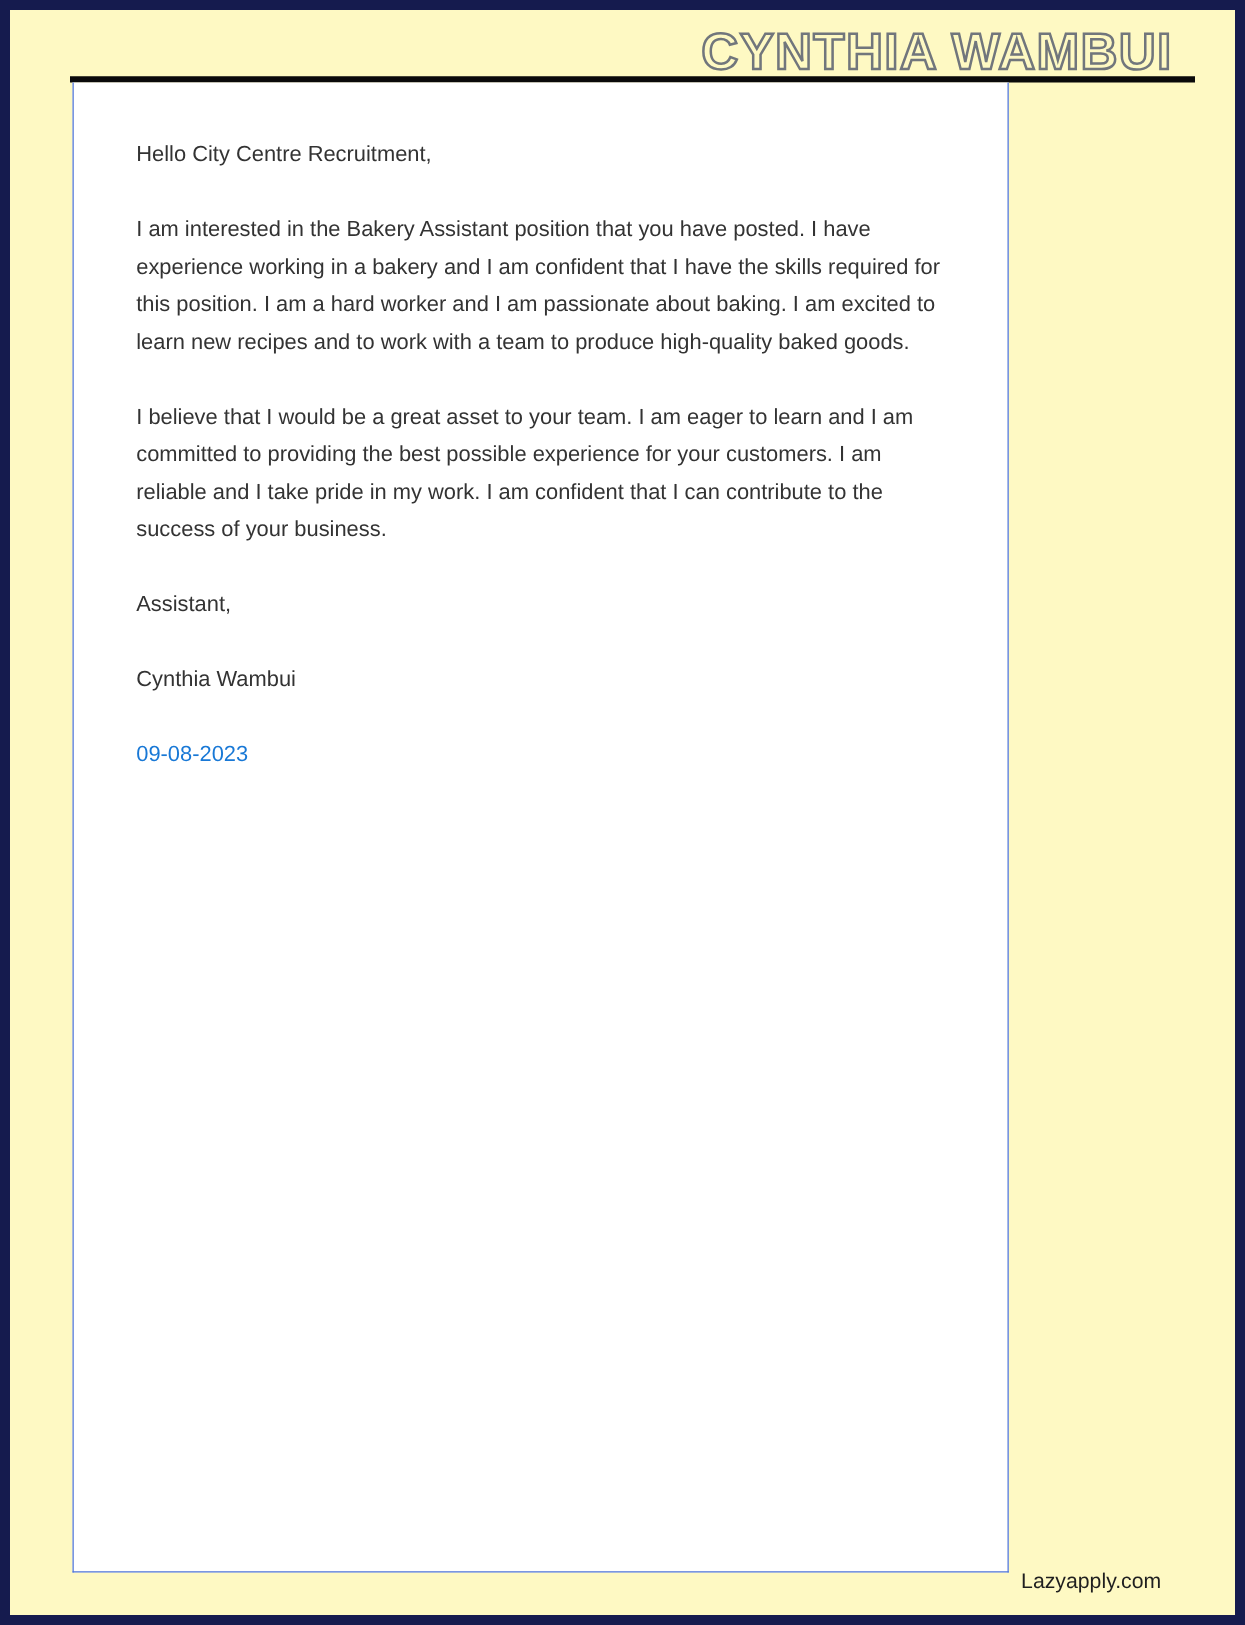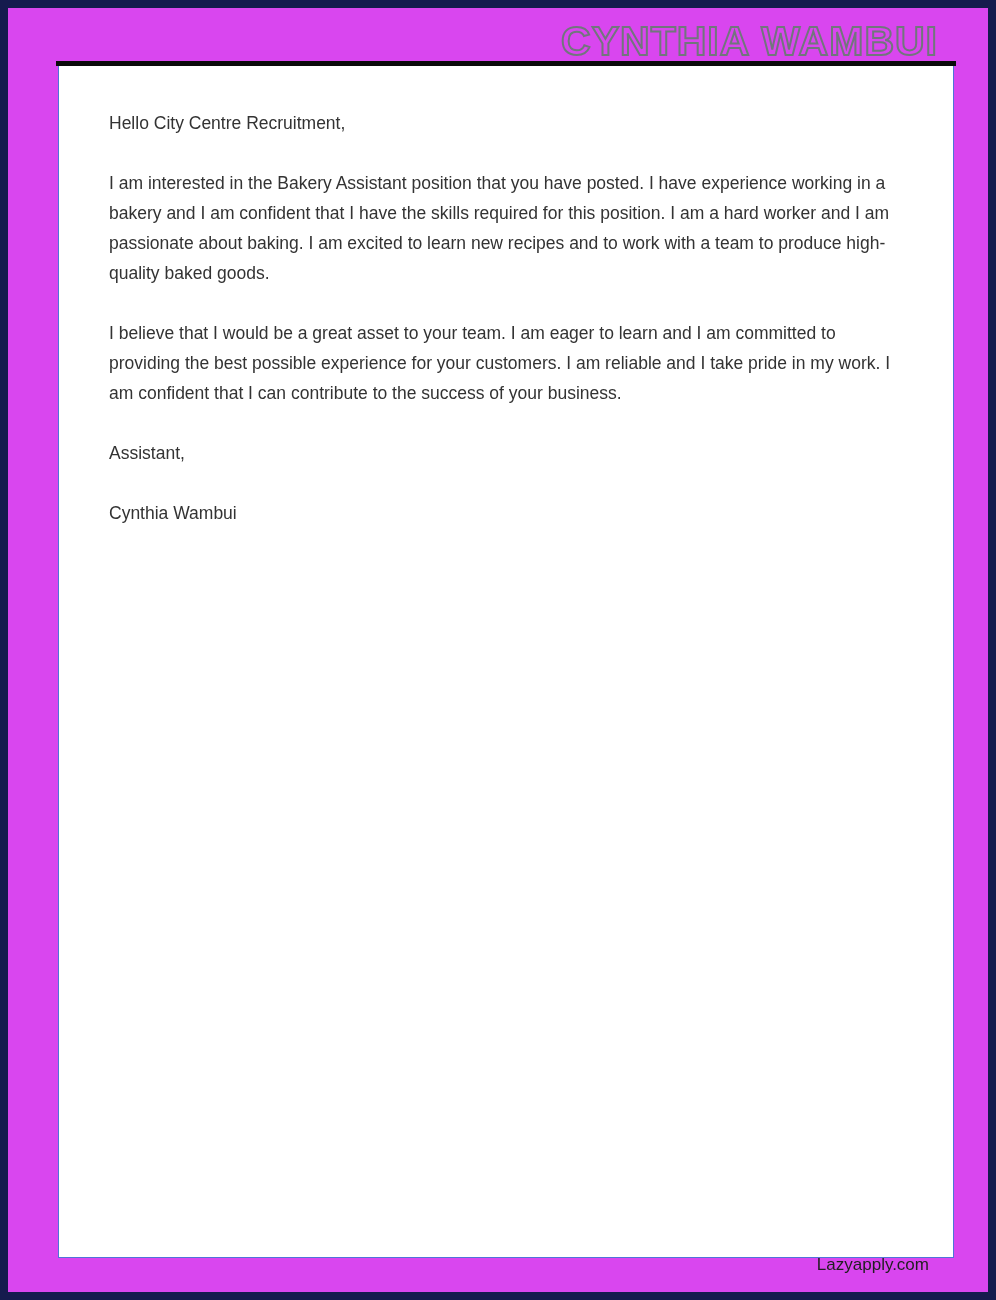--- a/index.html
+++ b/index.html
@@ -5,21 +5,21 @@
   html, body {
     margin: 0;
     padding: 0;
     font-family: "Liberation Sans", sans-serif;
   }
   .canvas {
     position: relative;
     width: 996px;
     height: 1300px;
     box-sizing: border-box;
-    background: #d946ef;
+    background: #fef9c3;
     border: 8px solid #151b4e;
     overflow: hidden;
   }
   .header-name {
     position: absolute;
     top: 10px;
     right: 50px;
     margin: 0;
     font-size: 41px;
     font-weight: 700;
@@ -33,21 +33,21 @@
     top: 53px;
     left: 48px;
     width: 900px;
     height: 5px;
     background: #0a0a0a;
   }
   .page {
     position: absolute;
     top: 58px;
     left: 50px;
-    width: 896px;
+    width: 749px;
     height: 1192px;
     box-sizing: border-box;
     background: #ffffff;
     border: 1px solid #4f74d8;
     border-top: none;
     padding: 42px 50px 0 50px;
   }
   .page p {
     margin: 0 0 30px 0;
     font-size: 17.5px;
@@ -84,18 +84,19 @@
 
     <p>I am interested in the Bakery Assistant position that you have posted. I have experience working in a bakery and I am confident that I have the skills required for this position. I am a hard worker and I am passionate about baking. I am excited to learn new recipes and to work with a team to produce high-quality baked goods.</p>
 
     <p>I believe that I would be a great asset to your team. I am eager to learn and I am committed to providing the best possible experience for your customers. I am reliable and I take pride in my work. I am confident that I can contribute to the success of your business.</p>
 
 
     <p>Assistant,</p>
 
     <p>Cynthia Wambui</p>
 
+    <p class="date">09-08-2023</p>
 
   </div>
 
   <div class="footer-brand">Lazyapply.com</div>
 
 </div>
 
 </body></html>

